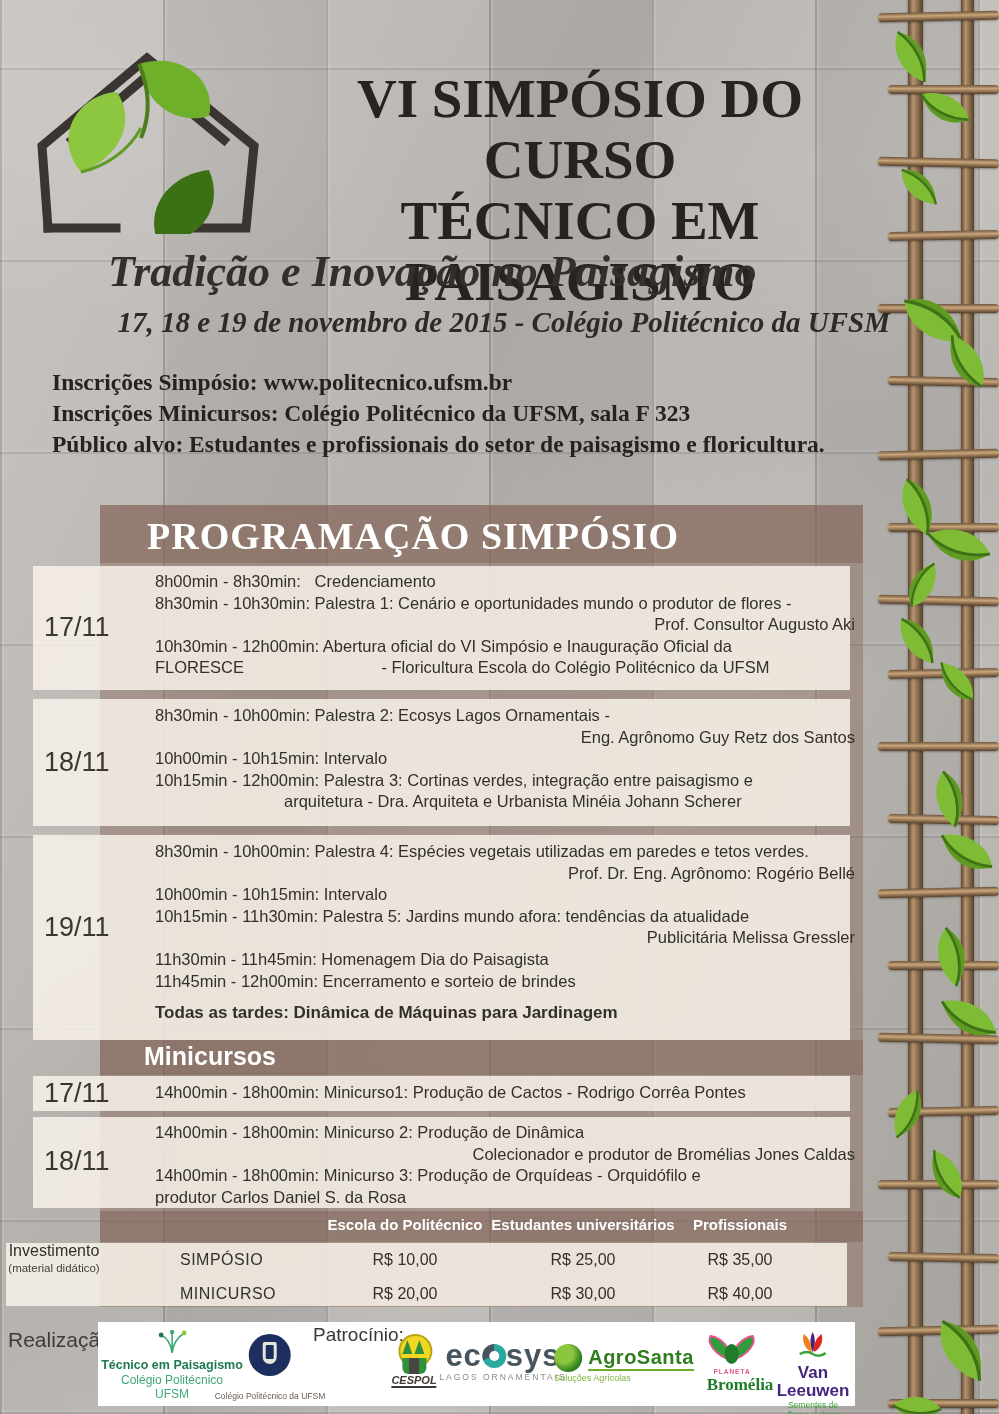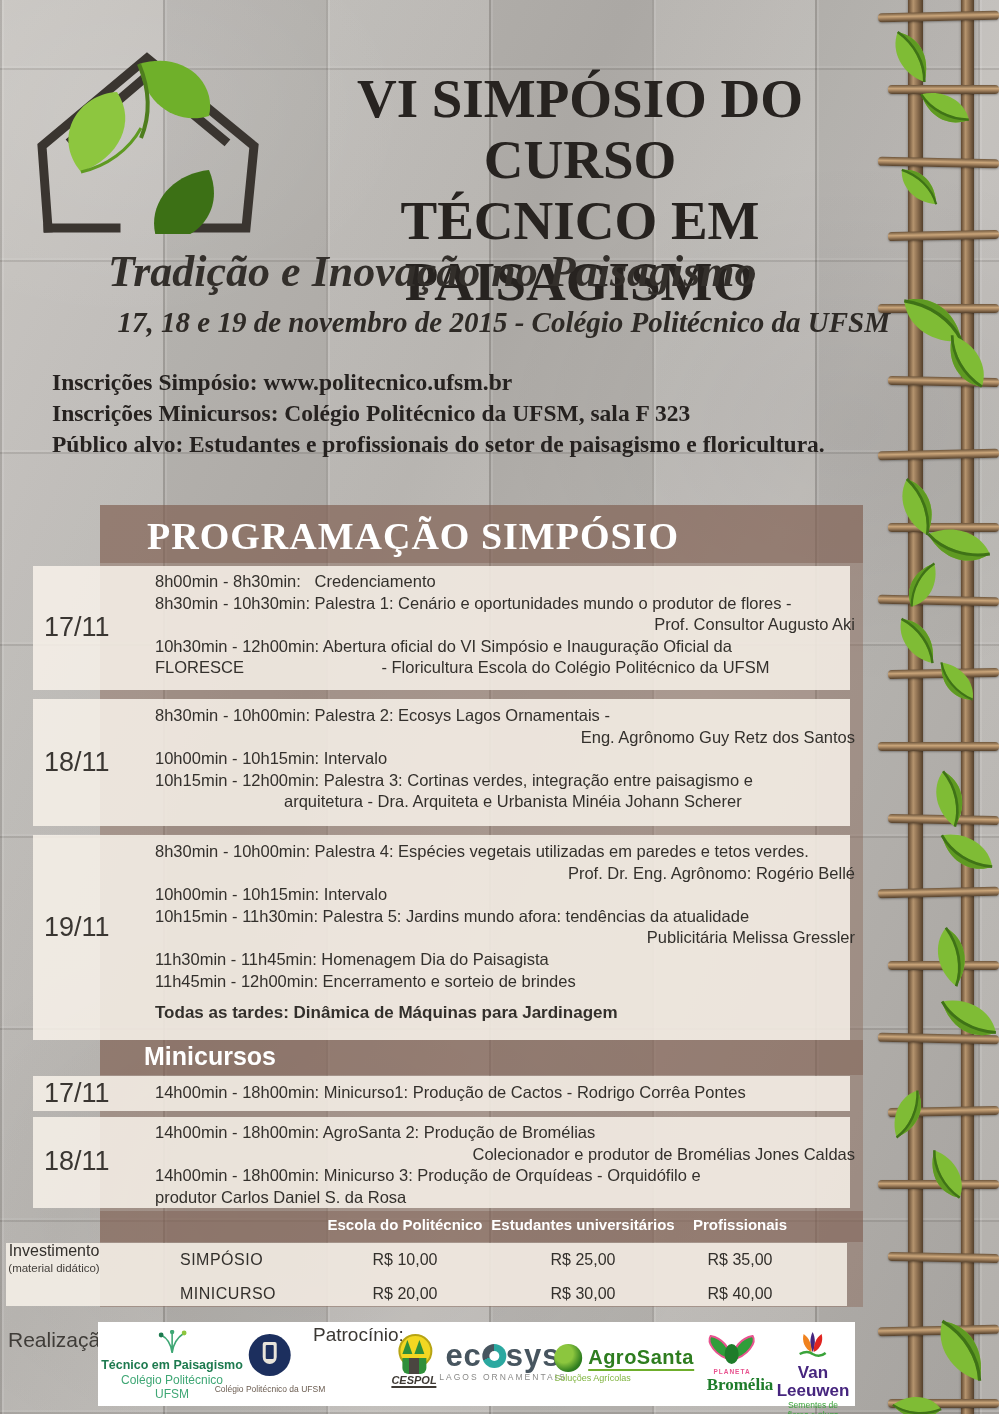--- a/index.html
+++ b/index.html
@@ -59,21 +59,21 @@
   
   .realiz{position:absolute;left:8px;top:1328px;font-size:21px;color:#3f3c38;}
   .fstrip{position:absolute;left:98px;top:1322px;width:757px;height:84px;background:#fff;}
   .patro{position:absolute;left:215px;top:2px;font-size:19px;color:#3b3834;}
   .flogo{position:absolute;text-align:center;transform:translateX(-50%);}
   .tp1{font-size:12.5px;font-weight:bold;color:#1d7a4f;line-height:15px;}
   .tp2{font-size:12px;color:#3fa775;line-height:14px;}
   .seal{width:42px;height:42px;border-radius:50%;background:#1c2f5e;margin:0 auto;position:relative;}
   .seal .sh{position:absolute;left:14px;top:8px;width:14px;height:22px;background:#e8e4da;border-radius:2px 2px 7px 7px;}
   .seal .sh:before{content:"";position:absolute;left:3px;top:3px;width:8px;height:14px;background:#1c2f5e;border-radius:1px;}
-  .sealcap{font-size:8.5px;color:#6b5c50;margin-top:8px;}
+  .sealcap{font-size:8.5px;color:#6b5c50;margin-top:15px;}
   .cespol-ic{width:40px;height:40px;margin:0 auto;position:relative;}
   .cespol-sun{position:absolute;left:4px;top:0;width:30px;height:30px;border-radius:50%;background:#f2d722;border:2px solid #b7a414;}
   .tree{position:absolute;width:0;height:0;border-left:5px solid transparent;border-right:5px solid transparent;border-bottom:14px solid #2f8f3a;top:6px;}
   .cespol-y{position:absolute;left:8px;top:24px;width:24px;height:16px;background:
      linear-gradient(90deg,#2f8f3a 0 7px,#4a4540 7px 17px,#2f8f3a 17px 24px);border-radius:0 0 6px 6px;}
   .cespol-t{font-size:11px;font-weight:bold;font-style:italic;color:#3f3a35;border-bottom:2px solid #3f3a35;}
   .eco-w{font-size:31px;font-weight:bold;letter-spacing:1px;color:#47555f;line-height:32px;}
   .eco-o{display:inline-block;width:24px;height:24px;border-radius:50%;background:
      conic-gradient(#2ba8a0 0 250deg,#47555f 250deg 360deg);vertical-align:-2px;position:relative;}
   .eco-o:before{content:"";position:absolute;left:7px;top:7px;width:10px;height:10px;border-radius:50%;background:#fff;}
@@ -295,21 +295,21 @@
 
   <div class="miniHead">Minicursos</div>
 
   <div class="dlabel" style="top:1078px">17/11</div>
   <div class="sblock" style="top:1082px">
       <div class="sline ind0">14h00min - 18h00min: Minicurso1: Produção de Cactos - Rodrigo Corrêa Pontes</div>
     </div>
 
   <div class="dlabel" style="top:1146px">18/11</div>
   <div class="sblock" style="top:1122px">
-      <div class="sline ind0">14h00min - 18h00min: AgroSanta 2: Produção de Bromélias</div>
+      <div class="sline ind0">14h00min - 18h00min: Minicurso 2: Produção de Dinâmica</div>
       <div class="sline ind2">Colecionador e produtor de Bromélias Jones Caldas</div>
       <div class="sline ind0">14h00min - 18h00min: Minicurso 3: Produção de Orquídeas - Orquidófilo e</div>
       <div class="sline ind0">produtor Carlos Daniel S. da Rosa</div>
     </div>
 
   <div class="pcolh" style="left:405px">Escola do Politécnico</div>
   <div class="pcolh" style="left:583px">Estudantes universitários</div>
   <div class="pcolh" style="left:740px">Profissionais</div>
   <div class="inv1">Investimento</div>
   <div class="inv2">(material didático)</div>

